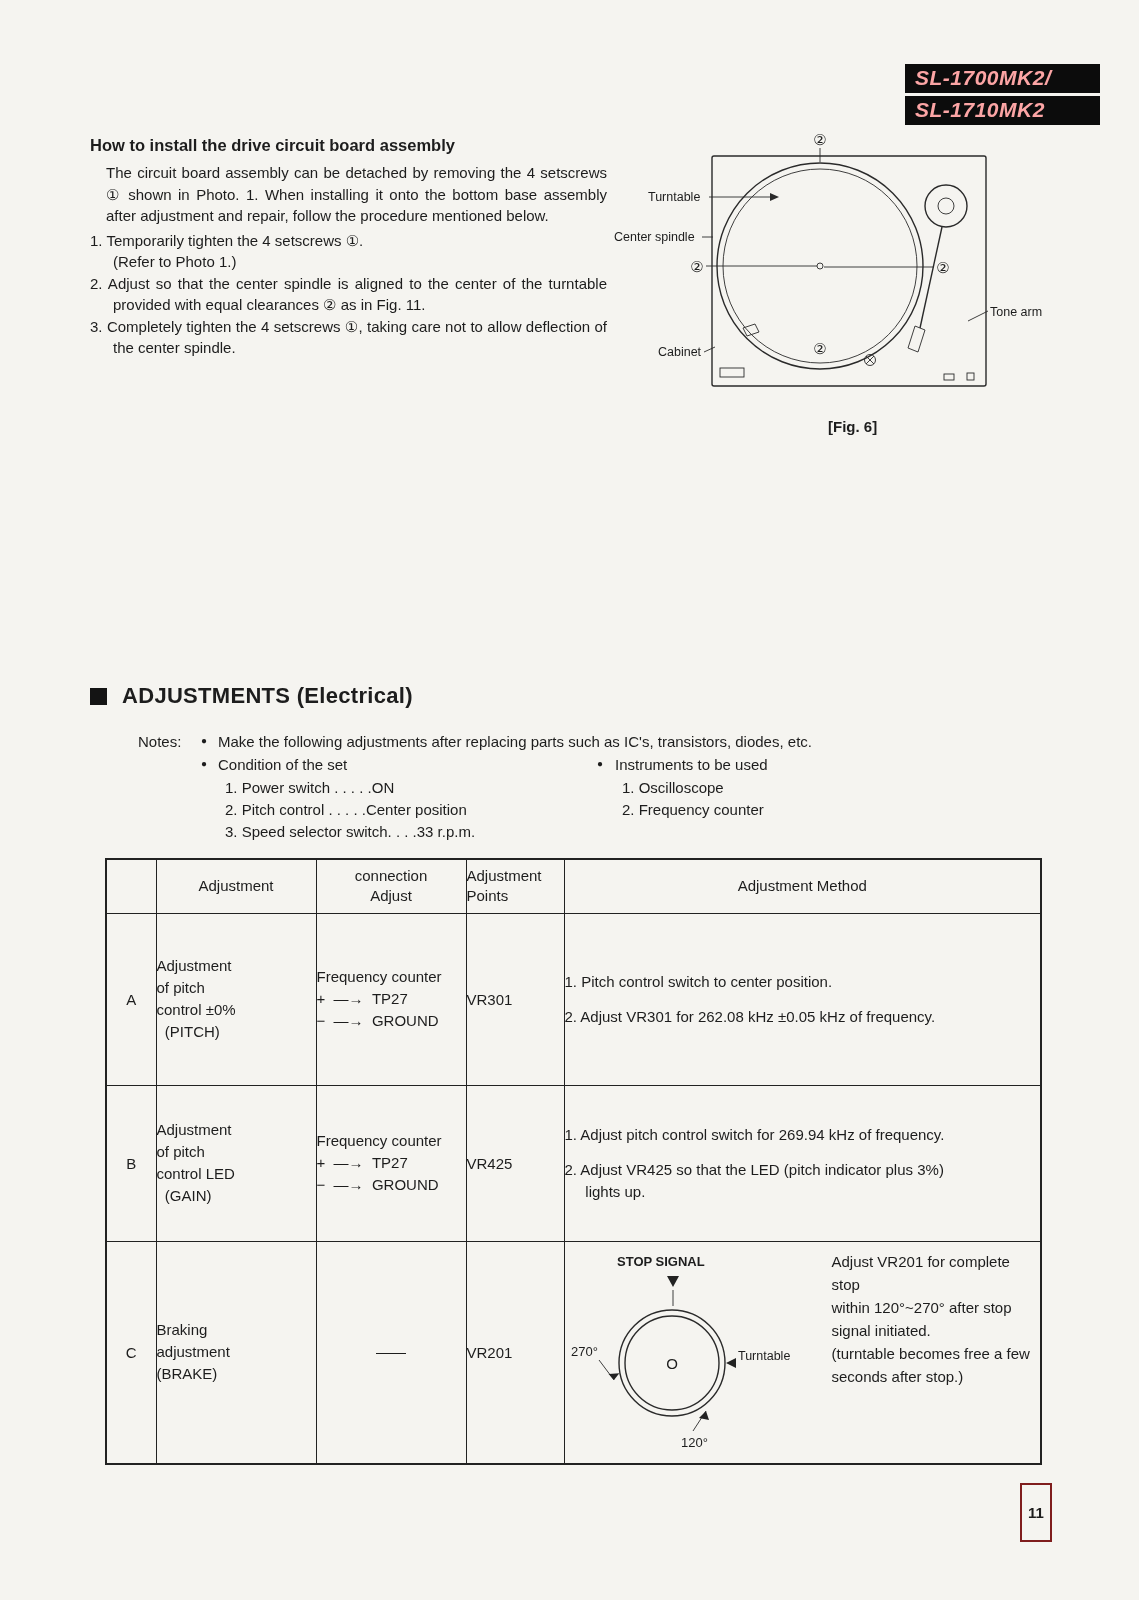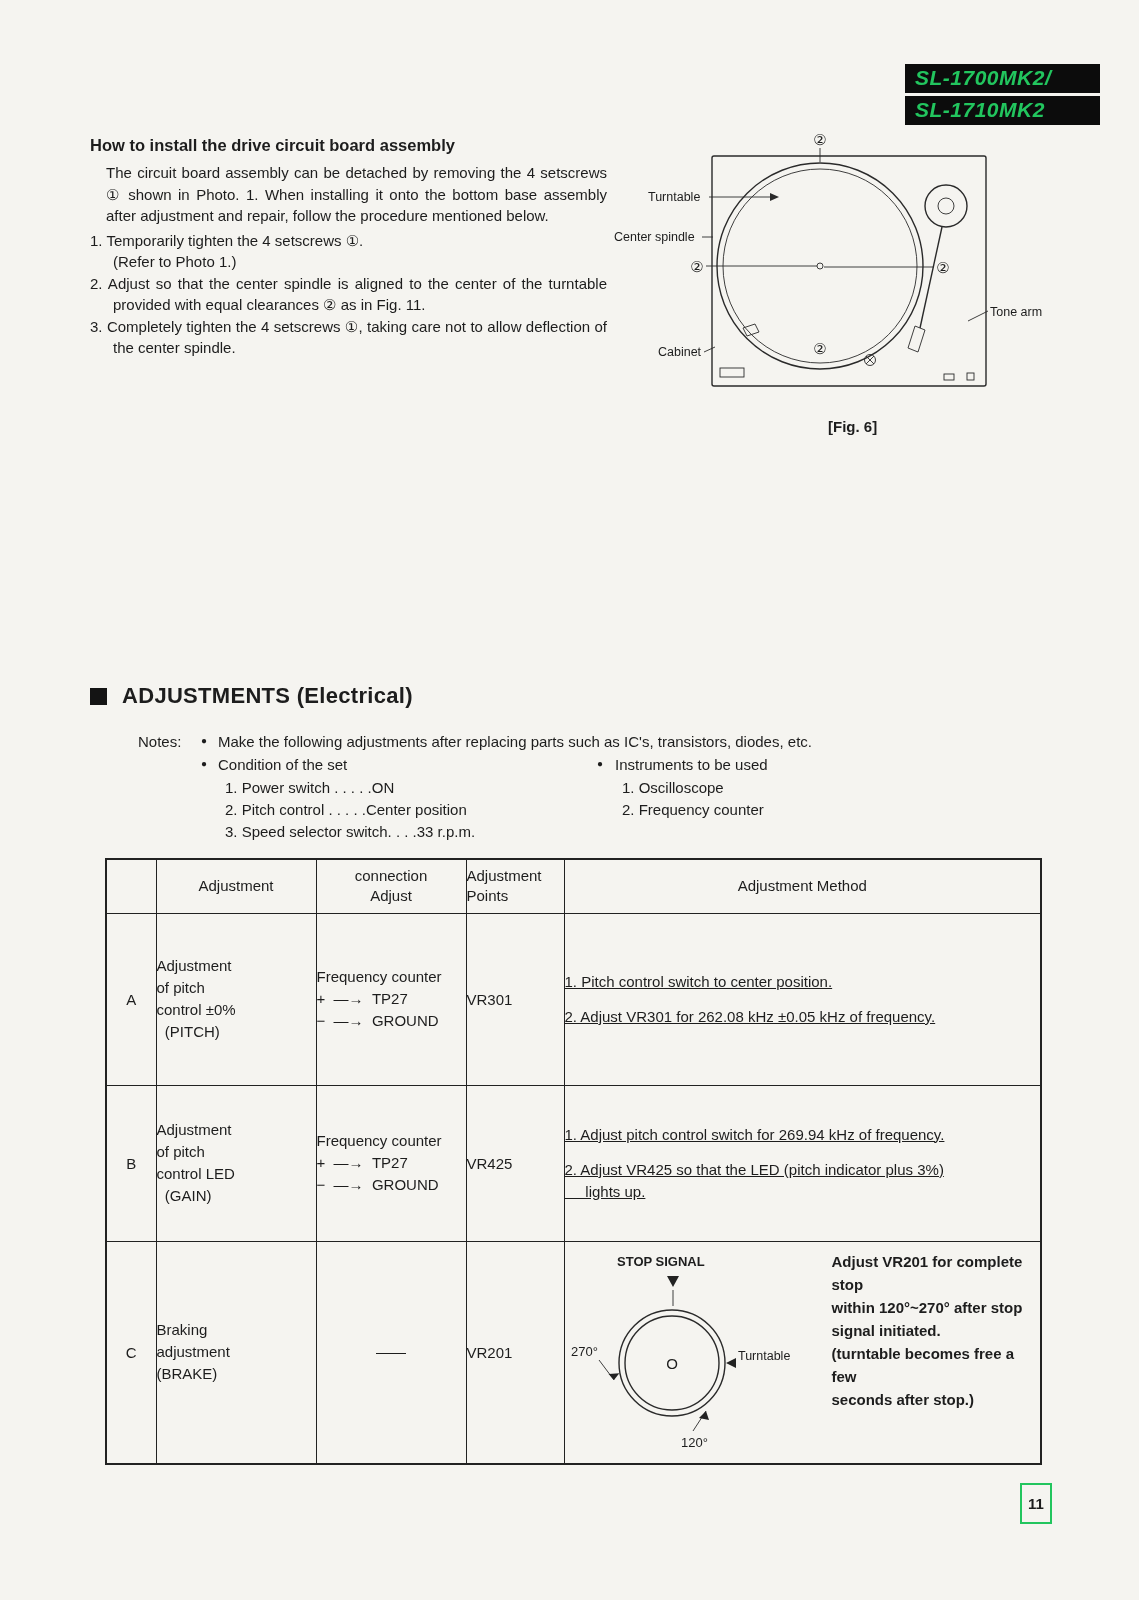--- a/index.html
+++ b/index.html
@@ -5,21 +5,21 @@
   html,body{margin:0;padding:0;background:#d8d6d2;}
   .page{
     position:relative;width:1139px;height:1600px;margin:0 auto;
     background:#f5f4f0;color:#1d1d1d;
     font-family:"Liberation Sans", sans-serif;
     overflow:hidden;
   }
   
   .badges{position:absolute;left:905px;top:64px;width:195px;}
   .badge{
-    background:#0c0c0c;color:#22c55e;font-weight:bold;font-style:italic;
+    background:#0c0c0c;color:#fca5a5;font-weight:bold;font-style:italic;
     font-size:21px;line-height:26px;padding:1px 8px 2px 10px;margin-bottom:3px;
     letter-spacing:0.5px;white-space:nowrap;
   }
   
   .install{position:absolute;left:90px;top:136px;width:517px;}
   .install-heading{font-size:16.5px;font-weight:bold;margin:0 0 7px 0;}
   .install-para{font-size:15px;line-height:21.5px;text-align:justify;margin:0 0 3px 16px;}
   .step{font-size:15px;line-height:21.5px;padding-left:23px;text-indent:-23px;text-align:justify;}
   .substep{font-size:15px;line-height:21.5px;padding-left:23px;}
   
@@ -45,32 +45,32 @@
   .adj-table td,.adj-table th{border:1.5px solid #222;padding:0;vertical-align:middle;font-weight:normal;}
   .c0{width:50px;} .c1{width:160px;} .c2{width:150px;} .c3{width:98px;} .c4{width:477px;}
   .hdr{font-size:15px;text-align:center;white-space:pre-line;line-height:20px;}
   .hdr-left{text-align:left;padding-left:6px;}
   .letter-cell{text-align:center;font-size:15px;}
   .adjust-cell{padding-left:18px;white-space:pre-line;line-height:22px;}
   .conn-cell{padding-left:8px;white-space:pre-line;line-height:22px;}
   .conn-center{text-align:center;}
   .points-cell{font-weight:bold;}
   .method-cell{padding:10px 8px 10px 20px;}
-  .mstep{white-space:pre-line;line-height:22px;margin:13px 0;text-decoration:underline;}
+  .mstep{white-space:pre-line;line-height:22px;margin:13px 0;}
   .brake-cell{padding:0;}
   .brake-flex{display:flex;gap:28px;padding:8px 4px;}
   .brake-svg{flex:0 0 235px;}
   .brake-svg .ln{fill:none;stroke:#2a2a2a;stroke-width:1.4px;}
   .brake-svg .thin{stroke-width:0.9px;}
   .brake-svg text{fill:#1d1d1d;font-family:"Liberation Sans",sans-serif;}
-  .brake-text{white-space:pre-line;line-height:23px;font-size:15px;font-weight:bold;}
+  .brake-text{white-space:pre-line;line-height:23px;font-size:15px;}
   
   .pagenum{
-    position:absolute;left:1020px;top:1483px;border:2px solid #22c55e;
-    padding:8px 6px;font-size:15px;font-weight:bold;line-height:21px;
+    position:absolute;left:1020px;top:1483px;border:2px solid #7f1d1d;
+    padding:17px 6px;font-size:15px;font-weight:bold;line-height:21px;
   }
 </style>
 </head>
 <body>
 
 <div class="page">
 
   <div class="badges">
     <div class="badge">SL-1700MK2/</div>
     <div class="badge">SL-1710MK2</div>

